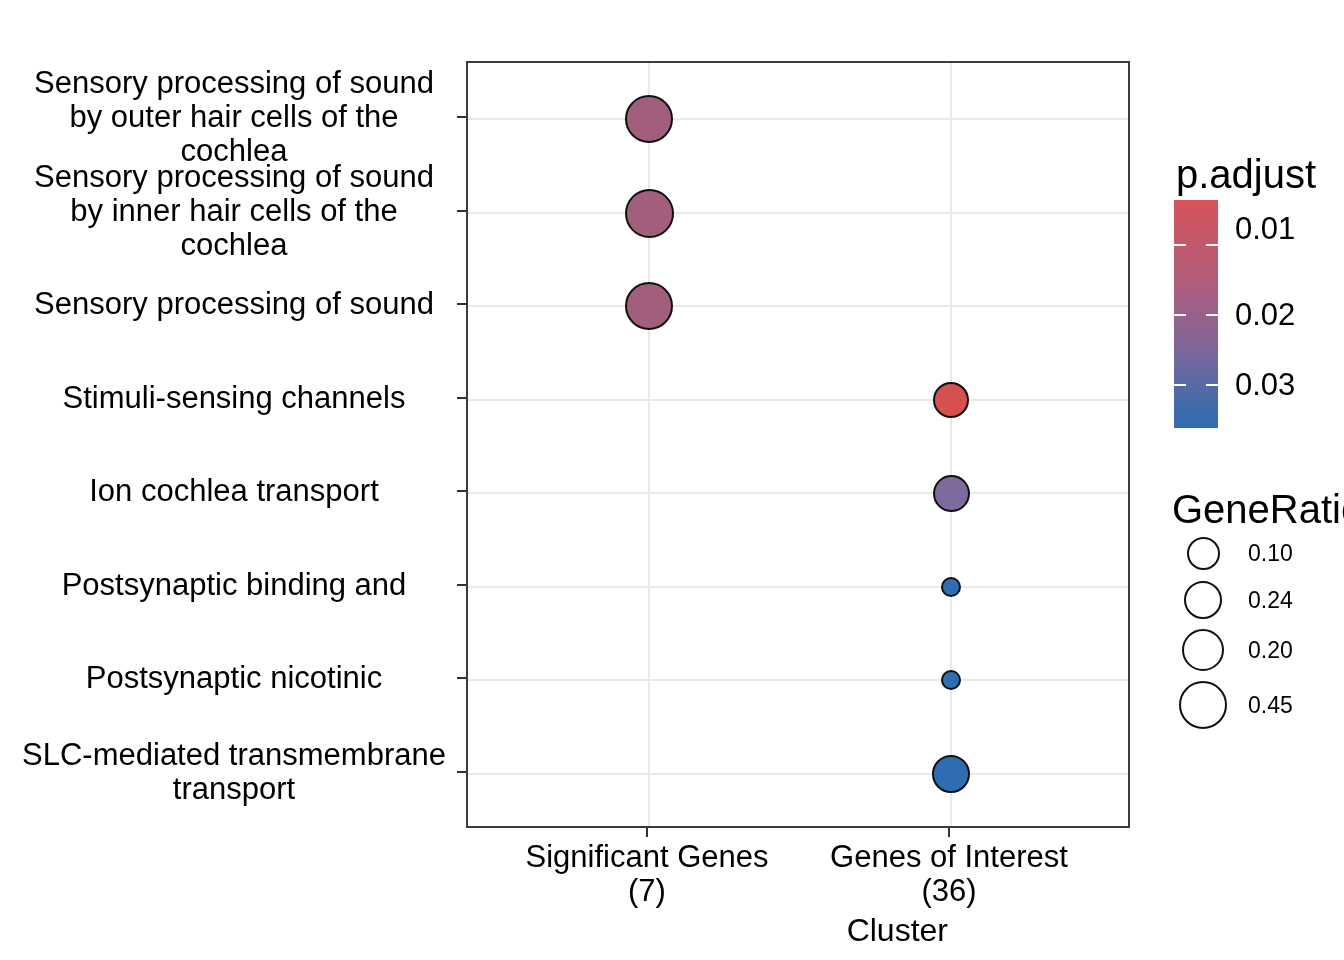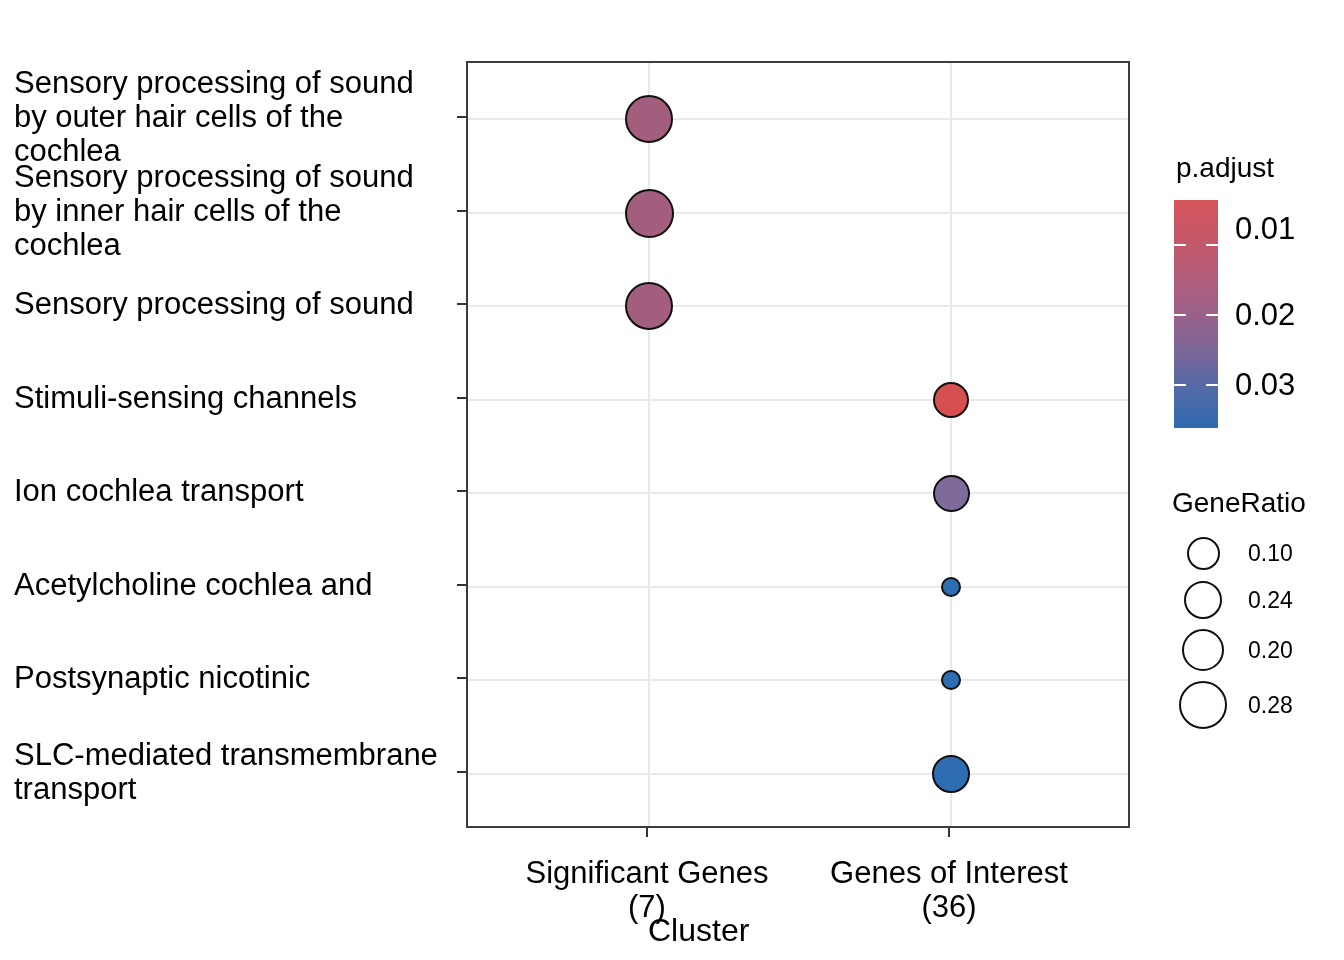--- a/index.html
+++ b/index.html
@@ -10,32 +10,32 @@
   #panel{
     position:absolute;left:466px;top:61px;width:664px;height:767px;
     background:#ffffff;border:2px solid #3c3c3c;box-sizing:border-box;
   }
   .gridline-h{position:absolute;left:0;width:100%;height:2px;background:#e9e9e9;}
   .gridline-v{position:absolute;top:0;height:100%;width:2px;background:#e9e9e9;}
   .dot{position:absolute;border-radius:50%;border:2.5px solid #101010;box-sizing:border-box;}
   .ytick{position:absolute;width:9px;height:2px;background:#333;left:457px;}
   .xtick{position:absolute;height:9px;width:2px;background:#333;top:828px;}
   .ylab{
-    position:absolute;text-align:left;font-size:31px;line-height:34px;
+    position:absolute;text-align:center;font-size:31px;line-height:34px;
     width:440px;left:14px;transform:translateY(-50%);white-space:nowrap;
   }
   .xlab{
     position:absolute;text-align:center;font-size:31px;line-height:34px;
-    width:320px;transform:translateX(-50%);top:840px;margin-top:16px;
+    width:320px;transform:translateX(-50%);top:840px;
   }
   .axis-title{
-    position:absolute;font-size:32px;text-align:left;width:300px;
+    position:absolute;font-size:32px;text-align:right;width:300px;
     transform:translateX(-50%);left:798px;top:912px;
   }
-  .legend-title{position:absolute;font-size:28px;white-space:nowrap;}
+  .legend-title{position:absolute;font-size:40px;white-space:nowrap;}
   #colorbar{
     position:absolute;left:1174px;top:200px;width:44px;height:228px;
     background:linear-gradient(to bottom,#d5545a 0%,#c4586a 18%,#b05d7c 36%,
       #9a6189 50%,#7c679a 66%,#5569a6 82%,#2f6cb1 100%);
   }
   .cbar-tick{position:absolute;height:2px;width:12px;background:#ffffff;}
   .cbar-label{position:absolute;left:1235px;font-size:31px;transform:translateY(-50%);white-space:nowrap;}
   .size-circle{position:absolute;border-radius:50%;border:2px solid #101010;background:#ffffff;box-sizing:border-box;}
   .size-label{position:absolute;left:1248px;font-size:23px;transform:translateY(-50%);white-space:nowrap;}
 </style>
@@ -86,21 +86,21 @@
     <div class="ytick" style="top: 397px;"></div>
     <div class="ylab" style="top: 398px;">
       <div>Stimuli-sensing channels</div>
     </div>
     <div class="ytick" style="top: 490px;"></div>
     <div class="ylab" style="top: 491px;">
       <div>Ion cochlea transport</div>
     </div>
     <div class="ytick" style="top: 584px;"></div>
     <div class="ylab" style="top: 585px;">
-      <div>Acetylcholine cochlea and</div>
+      <div>Postsynaptic binding and</div>
     </div>
     <div class="ytick" style="top: 677px;"></div>
     <div class="ylab" style="top: 678px;">
       <div>Postsynaptic nicotinic</div>
     </div>
     <div class="ytick" style="top: 771px;"></div>
     <div class="ylab" style="top: 772px;">
       <div>SLC-mediated transmembrane</div>
       <div>transport</div>
     </div>
@@ -123,14 +123,14 @@
     <div class="cbar-tick" style="left: 1174px; top: 384px;"></div>
     <div class="cbar-tick" style="left: 1206px; top: 384px;"></div>
     <div class="cbar-label" style="top: 385px;">0.03</div>
     <div class="size-circle" style="width: 33px; height: 33px; left: 1186.5px; top: 536.5px;"></div>
     <div class="size-label" style="top: 553px;">0.10</div>
     <div class="size-circle" style="width: 38px; height: 38px; left: 1184px; top: 581px;"></div>
     <div class="size-label" style="top: 600px;">0.24</div>
     <div class="size-circle" style="width: 42px; height: 42px; left: 1182px; top: 629px;"></div>
     <div class="size-label" style="top: 650px; text-align: center;">0.20</div>
     <div class="size-circle" style="width: 48px; height: 48px; left: 1179px; top: 681px;"></div>
-    <div class="size-label" style="top: 705px;">0.28</div>
+    <div class="size-label" style="top: 705px;">0.45</div>
   </div>
 
 </body></html>

